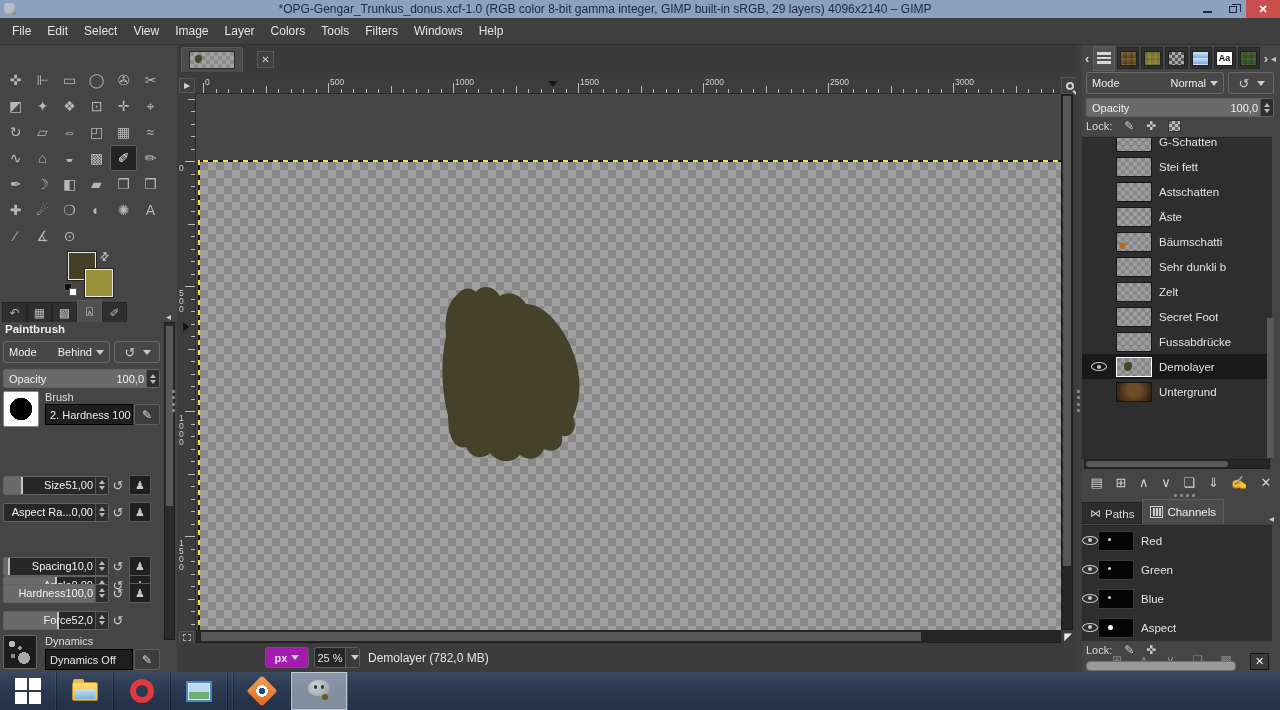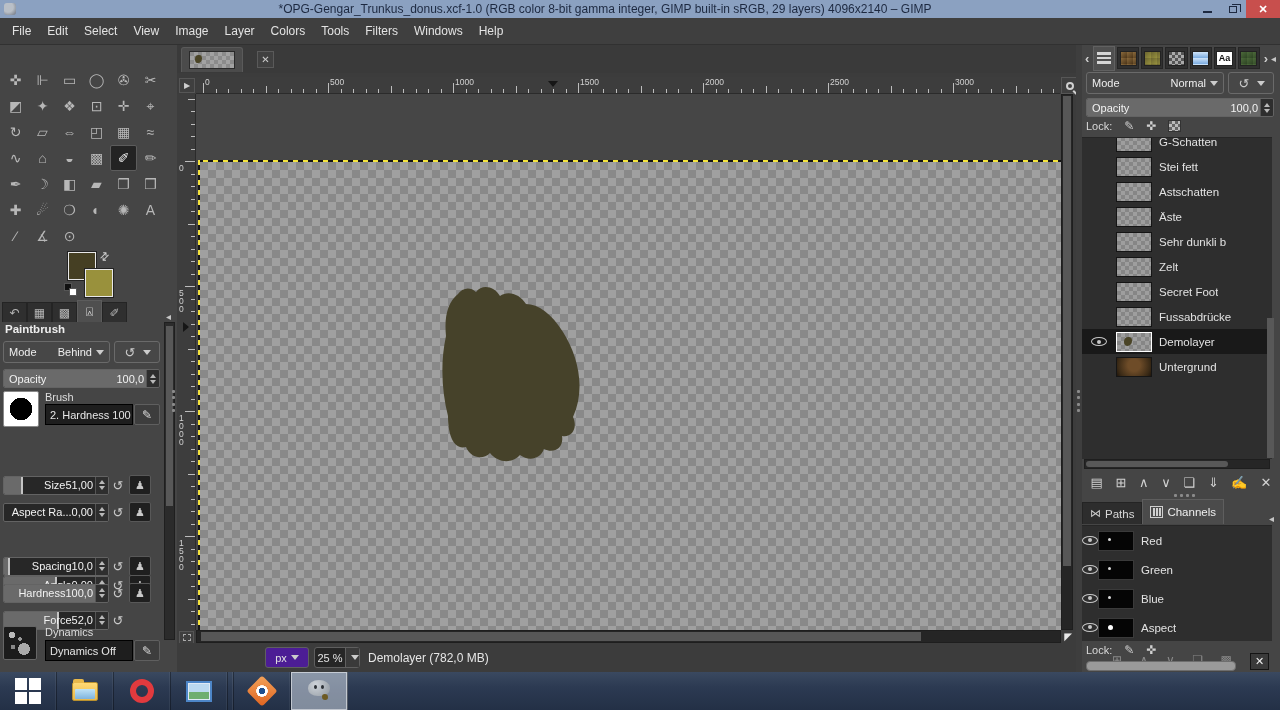--- a/index.html
+++ b/index.html
@@ -60,21 +60,21 @@
   .row-opacity{position:absolute;left:3px;top:47px;width:157px;}
   .row-brush{position:absolute;left:3px;top:69px;width:157px;height:38px;}
   .brush-thumb{position:absolute;left:0;top:0;width:36px;height:36px;background:#fff;border:1px solid #888;border-radius:2px;background-image:radial-gradient(circle at 50% 50%, #000 0 46%, transparent 47%);}
   .brush-lab{position:absolute;left:42px;top:0px;color:#ddd;}
   .brush-name{position:absolute;left:42px;top:13px;width:88px;height:21px;background:#1e1e1e;border:1px solid #000;color:#e6e6e6;display:flex;align-items:center;padding-left:4px;white-space:nowrap;overflow:hidden;}
   .editbtn{position:absolute;right:0px;top:13px;width:26px;height:21px;border:1px solid #5f5f5f;border-radius:2px;background:#3d3d3d;color:#ddd;display:flex;align-items:center;justify-content:center;font-size:12px;}
   #sliders{position:absolute;left:3px;top:153px;width:160px;}
   .srow{position:absolute;left:0;width:160px;height:20px;display:flex;align-items:center;}
   .srow .gslider{width:106px;text-align:right;}
   .lbtn{width:22px;height:20px;background:#1f1f1f;border:1px solid #585858;border-radius:2px;color:#c9c9c9;display:flex;align-items:center;justify-content:center;font-size:11px;margin-left:2px;}
-  .row-dyn{position:absolute;left:3px;top:304px;width:157px;height:38px;}
+  .row-dyn{position:absolute;left:3px;top:313px;width:157px;height:38px;}
   .dyn-thumb{position:absolute;left:0;top:0;width:34px;height:34px;background:#1c1c1c;border:1px solid #666;border-radius:2px;background-image:radial-gradient(circle 3px at 8px 8px,#bbb 0 3px,transparent 3px),radial-gradient(circle 2px at 16px 12px,#999 0 2px,transparent 2px),radial-gradient(circle 6px at 20px 22px,#aaa 0 6px,transparent 6px),radial-gradient(circle 2.5px at 9px 20px,#888 0 2.5px,transparent 2.5px);}
   .dyn-lab{position:absolute;left:42px;top:0;color:#ddd;}
   .dyn-name{position:absolute;left:42px;top:14px;width:88px;height:21px;background:#1e1e1e;border:1px solid #000;color:#e6e6e6;display:flex;align-items:center;padding-left:4px;}
   .row-exp{position:absolute;left:4px;top:354px;display:flex;align-items:center;gap:5px;color:#ddd;}
   .expicon{width:11px;height:11px;border-radius:6px;background:#e8e8e8;color:#222;font-size:10px;line-height:11px;text-align:center;font-weight:bold;}
   .to-toolbar{position:absolute;left:0px;top:371px;width:163px;display:flex;justify-content:space-around;color:#c9c9c9;font-size:14px;}
   #to-scroll{position:absolute;left:164px;top:277px;width:11px;height:318px;background:#2b2b2b;border:1px solid #1f1f1f;}
   #to-scroll .thumb{position:absolute;left:1px;top:3px;width:7px;height:180px;background:#585858;}
   .gripdots{position:absolute;width:4px;height:22px;display:flex;flex-direction:column;justify-content:space-between;}
   .gripdots i{width:3px;height:3px;background:#8a8a8a;border-radius:1px;}
@@ -103,21 +103,21 @@
   .dash-left{position:absolute;left:2px;top:66px;width:2px;bottom:0;background:repeating-linear-gradient(0deg,#141414 0 5px,#f3e33c 5px 10px);}
   #blob{position:absolute;left:240px;top:186px;}
   #vscroll{position:absolute;left:884px;top:49px;width:12px;height:536px;background:#252525;border:1px solid #1e1e1e;}
   #vscroll .thumb{position:absolute;left:1px;top:1px;width:8px;height:470px;background:#575757;}
   .qmask-btn{position:absolute;left:2px;top:586px;width:15px;height:13px;border:1px solid #565656;background:#3f3f3f;display:flex;align-items:center;justify-content:center;}
   .qmask-btn i{width:8px;height:7px;border:1px dashed #aaa;display:block;}
   #hscroll{position:absolute;left:19px;top:585px;width:865px;height:13px;background:#252525;border:1px solid #1e1e1e;}
   #hscroll .thumb{position:absolute;left:4px;top:1px;width:720px;height:9px;background:#575757;}
   .nav-btn{position:absolute;left:884px;top:585px;width:14px;height:13px;color:#e8e8e8;font-size:10px;line-height:13px;text-align:center;}
   #statusbar{position:absolute;left:0;top:598px;width:905px;height:29px;background:#3c3c3c;display:flex;align-items:center;}
-  .unit-btn{margin-left:88px;width:44px;height:21px;border:1px solid #5f5f5f;border-radius:3px;background:#4c1d95;display:flex;align-items:center;justify-content:center;color:#e2e2e2;}
+  .unit-btn{margin-left:88px;width:44px;height:21px;border:1px solid #5f5f5f;border-radius:3px;background:#a21caf;display:flex;align-items:center;justify-content:center;color:#e2e2e2;font-weight:bold;}
   .zoom-box{margin-left:5px;width:46px;height:21px;border:1px solid #5f5f5f;border-radius:3px;background:#262626;display:flex;align-items:center;}
   .zoom-box .zv{flex:1;text-align:center;color:#e2e2e2;}
   .zoom-box .zc{width:14px;align-self:stretch;border-left:1px solid #5f5f5f;background:#3a3a3a;display:flex;align-items:center;justify-content:center;}
   .status-text{margin-left:8px;color:#e6e6e6;font-size:12px;}
   
   #split-right{position:absolute;left:1076px;top:0;width:6px;height:627px;background:#3e3e3e;}
   
   #right-dock{position:absolute;left:1082px;top:0;width:198px;height:627px;}
   #rd-tabstrip{position:absolute;left:0;top:0;width:198px;height:26px;display:flex;align-items:center;}
   .chev{color:#cfcfcf;font-size:13px;padding:0 3px;font-weight:bold;}
@@ -676,20 +676,25 @@
           <div class="lthumb"></div>
           <div class="lname">Astschatten</div>
         </div>
         <div class="lrow">
           <div class="eyecell"></div>
           <div class="lthumb"></div>
           <div class="lname">Äste</div>
         </div>
         <div class="lrow">
           <div class="eyecell"></div>
+          <div class="lthumb checker-orange"></div>
+          <div class="lname">Bäumschatti</div>
+        </div>
+        <div class="lrow">
+          <div class="eyecell"></div>
           <div class="lthumb"></div>
           <div class="lname">Sehr dunkli b</div>
         </div>
         <div class="lrow">
           <div class="eyecell"></div>
           <div class="lthumb"></div>
           <div class="lname">Zelt</div>
         </div>
         <div class="lrow">
           <div class="eyecell"></div>

